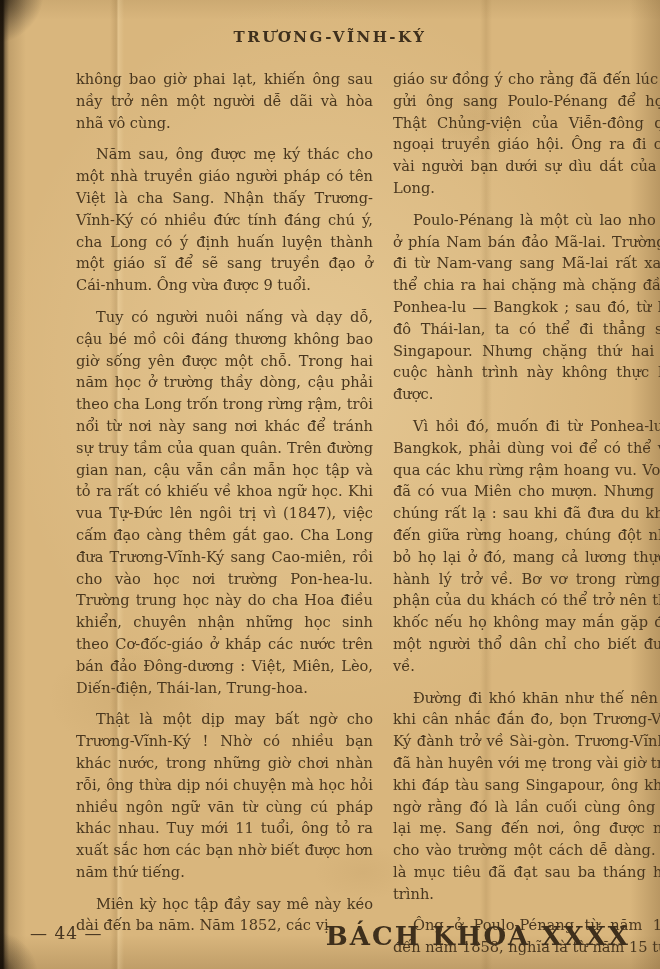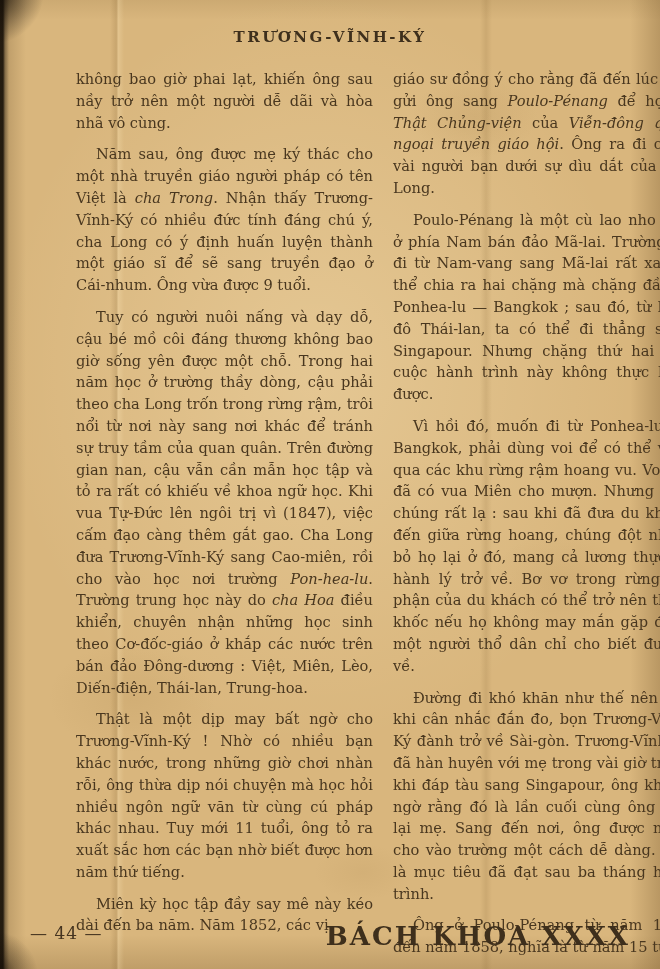--- a/index.html
+++ b/index.html
@@ -62,21 +62,21 @@
   }
   .col {
     width: 297px;
     text-align: justify;
     font-size: 14.6px;
     line-height: 21.8px;
     color: #49371f;
   }
   .col p { margin: 0 0 10px 0; text-indent: 20px; }
   .col p.noindent { text-indent: 0; }
-  .col .it { font-style: italic; }
+  .col .it { }
   .footer-left {
     position: absolute; left: 30px; bottom: 26px;
     font-size: 17px; letter-spacing: 1px;
     color: #453420;
   }
   .footer-right {
     position: absolute; right: 30px; bottom: 18px;
     font-size: 26px; font-weight: bold;
     letter-spacing: 2px;
     color: #3e2f1c;
@@ -91,21 +91,21 @@
 <div class="crease-right"></div>
 <div class="edge-left"></div>
 <div class="corner-tl"></div>
 <div class="corner-bl"></div>
 
 <div class="title">TRƯƠNG-VĨNH-KÝ</div>
 
 <div class="columns">
   <div class="col">
       <p class="noindent"><span>không bao giờ phai lạt, khiến ông sau nầy trở nên một người dễ dãi và hòa nhã vô cùng.</span></p>
-      <p><span>Năm sau, ông được mẹ ký thác cho một nhà truyền giáo người pháp có tên Việt là </span><span class="it">cha Trong</span><span>. Nhận thấy Trương-Vĩnh-Ký có nhiều đức tính đáng chú ý, cha Long có ý định huấn luyện thành một giáo sĩ để sẽ sang truyền đạo ở Cái-nhum. Ông vừa được 9 tuổi.</span></p>
+      <p><span>Năm sau, ông được mẹ ký thác cho một nhà truyền giáo người pháp có tên Việt là </span><span class="it">cha Sang</span><span>. Nhận thấy Trương-Vĩnh-Ký có nhiều đức tính đáng chú ý, cha Long có ý định huấn luyện thành một giáo sĩ để sẽ sang truyền đạo ở Cái-nhum. Ông vừa được 9 tuổi.</span></p>
       <p><span>Tuy có người nuôi nấng và dạy dỗ, cậu bé mồ côi đáng thương không bao giờ sống yên được một chỗ. Trong hai năm học ở trường thầy dòng, cậu phải theo cha Long trốn trong rừng rậm, trôi nổi từ nơi này sang nơi khác để tránh sự truy tầm của quan quân. Trên đường gian nan, cậu vẫn cần mẫn học tập và tỏ ra rất có khiếu về khoa ngữ học. Khi vua Tự-Đức lên ngôi trị vì (1847), việc cấm đạo càng thêm gắt gao. Cha Long đưa Trương-Vĩnh-Ký sang Cao-miên, rồi cho vào học nơi trường </span><span class="it">Pon-hea-lu</span><span>. Trường trung học này do </span><span class="it">cha Hoa</span><span> điều khiển, chuyên nhận những học sinh theo Cơ-đốc-giáo ở khắp các nước trên bán đảo Đông-dương : Việt, Miên, Lèo, Diến-điện, Thái-lan, Trung-hoa.</span></p>
       <p><span>Thật là một dịp may bất ngờ cho Trương-Vĩnh-Ký ! Nhờ có nhiều bạn khác nước, trong những giờ chơi nhàn rỗi, ông thừa dịp nói chuyện mà học hỏi nhiều ngôn ngữ văn từ cùng cú pháp khác nhau. Tuy mới 11 tuổi, ông tỏ ra xuất sắc hơn các bạn nhờ biết được hơn năm thứ tiếng.</span></p>
       <p><span>Miên kỳ học tập đầy say mê này kéo dài đến ba năm. Năm 1852, các vị</span></p>
     </div>
   <div class="col">
       <p class="noindent"><span>giáo sư đồng ý cho rằng đã đến lúc cần gửi ông sang </span><span class="it">Poulo-Pénang</span><span> để học ở </span><span class="it">Thật Chủng-viện</span><span> của </span><span class="it">Viễn-đông quốc ngoại truyền giáo hội</span><span>. Ông ra đi cùng vài người bạn dưới sự dìu dắt của cha Long.</span></p>
       <p><span>Poulo-Pénang là một cù lao nho nhỏ ở phía Nam bán đảo Mã-lai. Trường bộ đi từ Nam-vang sang Mã-lai rất xa, có thể chia ra hai chặng mà chặng đầu là Ponhea-lu — Bangkok ; sau đó, từ kinh đô Thái-lan, ta có thể đi thẳng sang Singapour. Nhưng chặng thứ hai của cuộc hành trình này không thực hiện được.</span></p>
       <p><span>Vì hồi đó, muốn đi từ Ponhea-lu tới Bangkok, phải dùng voi để có thể vượt qua các khu rừng rậm hoang vu. Voi thì đã có vua Miên cho mượn. Nhưng tính chúng rất lạ : sau khi đã đưa du khách đến giữa rừng hoang, chúng đột nhiên bỏ họ lại ở đó, mang cả lương thực và hành lý trở về. Bơ vơ trong rừng, số phận của du khách có thể trở nên thảm khốc nếu họ không may mắn gặp được một người thổ dân chỉ cho biết đường về.</span></p>
       <p><span>Đường đi khó khăn như thế nên sau khi cân nhắc đắn đo, bọn Trương-Vĩnh-Ký đành trở về Sài-gòn. Trương-Vĩnh-Ký đã hàn huyên với mẹ trong vài giờ trước khi đáp tàu sang Singapour, ông không ngờ rằng đó là lần cuối cùng ông gặp lại mẹ. Sang đến nơi, ông được nhận cho vào trường một cách dễ dàng. Thế là mục tiêu đã đạt sau ba tháng hành trình.</span></p>
       <p><span>Ông ở Poulo-Pénang từ năm 1852 đến năm 1858, nghĩa là từ năm 15 tuổi</span></p>

